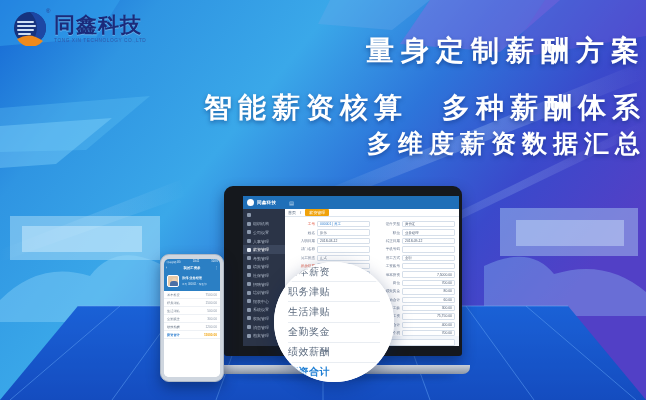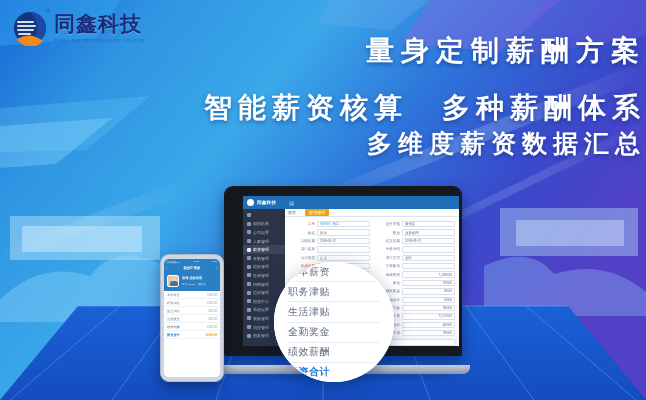--- a/index.html
+++ b/index.html
@@ -1,19 +1,19 @@
 <!DOCTYPE html>
 <html><head>
 <meta charset="utf-8">
 <style>
   html,body{margin:0;padding:0;background:#0a2f7a;}
   *{box-sizing:border-box;}
   .stage{
     position:relative;width:646px;height:400px;overflow:hidden;
-    font-family:Liberation Serif, serif;
+    font-family:Liberation Sans, sans-serif;
     background:linear-gradient(120deg,#1464d2 0%,#2a8fe0 18%,#3aa6e8 34%,#2f86dd 52%,#2d64d8 72%,#3b46c9 88%,#4a3fc4 100%);
   }
   
   .bg-layer{position:absolute;inset:0;overflow:hidden;}
   .bg-layer svg{position:absolute;inset:0;width:646px;height:400px;display:block;}
 
   
   .logo{position:absolute;left:12px;top:10px;display:flex;align-items:center;gap:6px;}
   .logo-mark{position:relative;width:36px;height:36px;}
   .logo-text-wrap{display:flex;flex-direction:column;line-height:1;}

